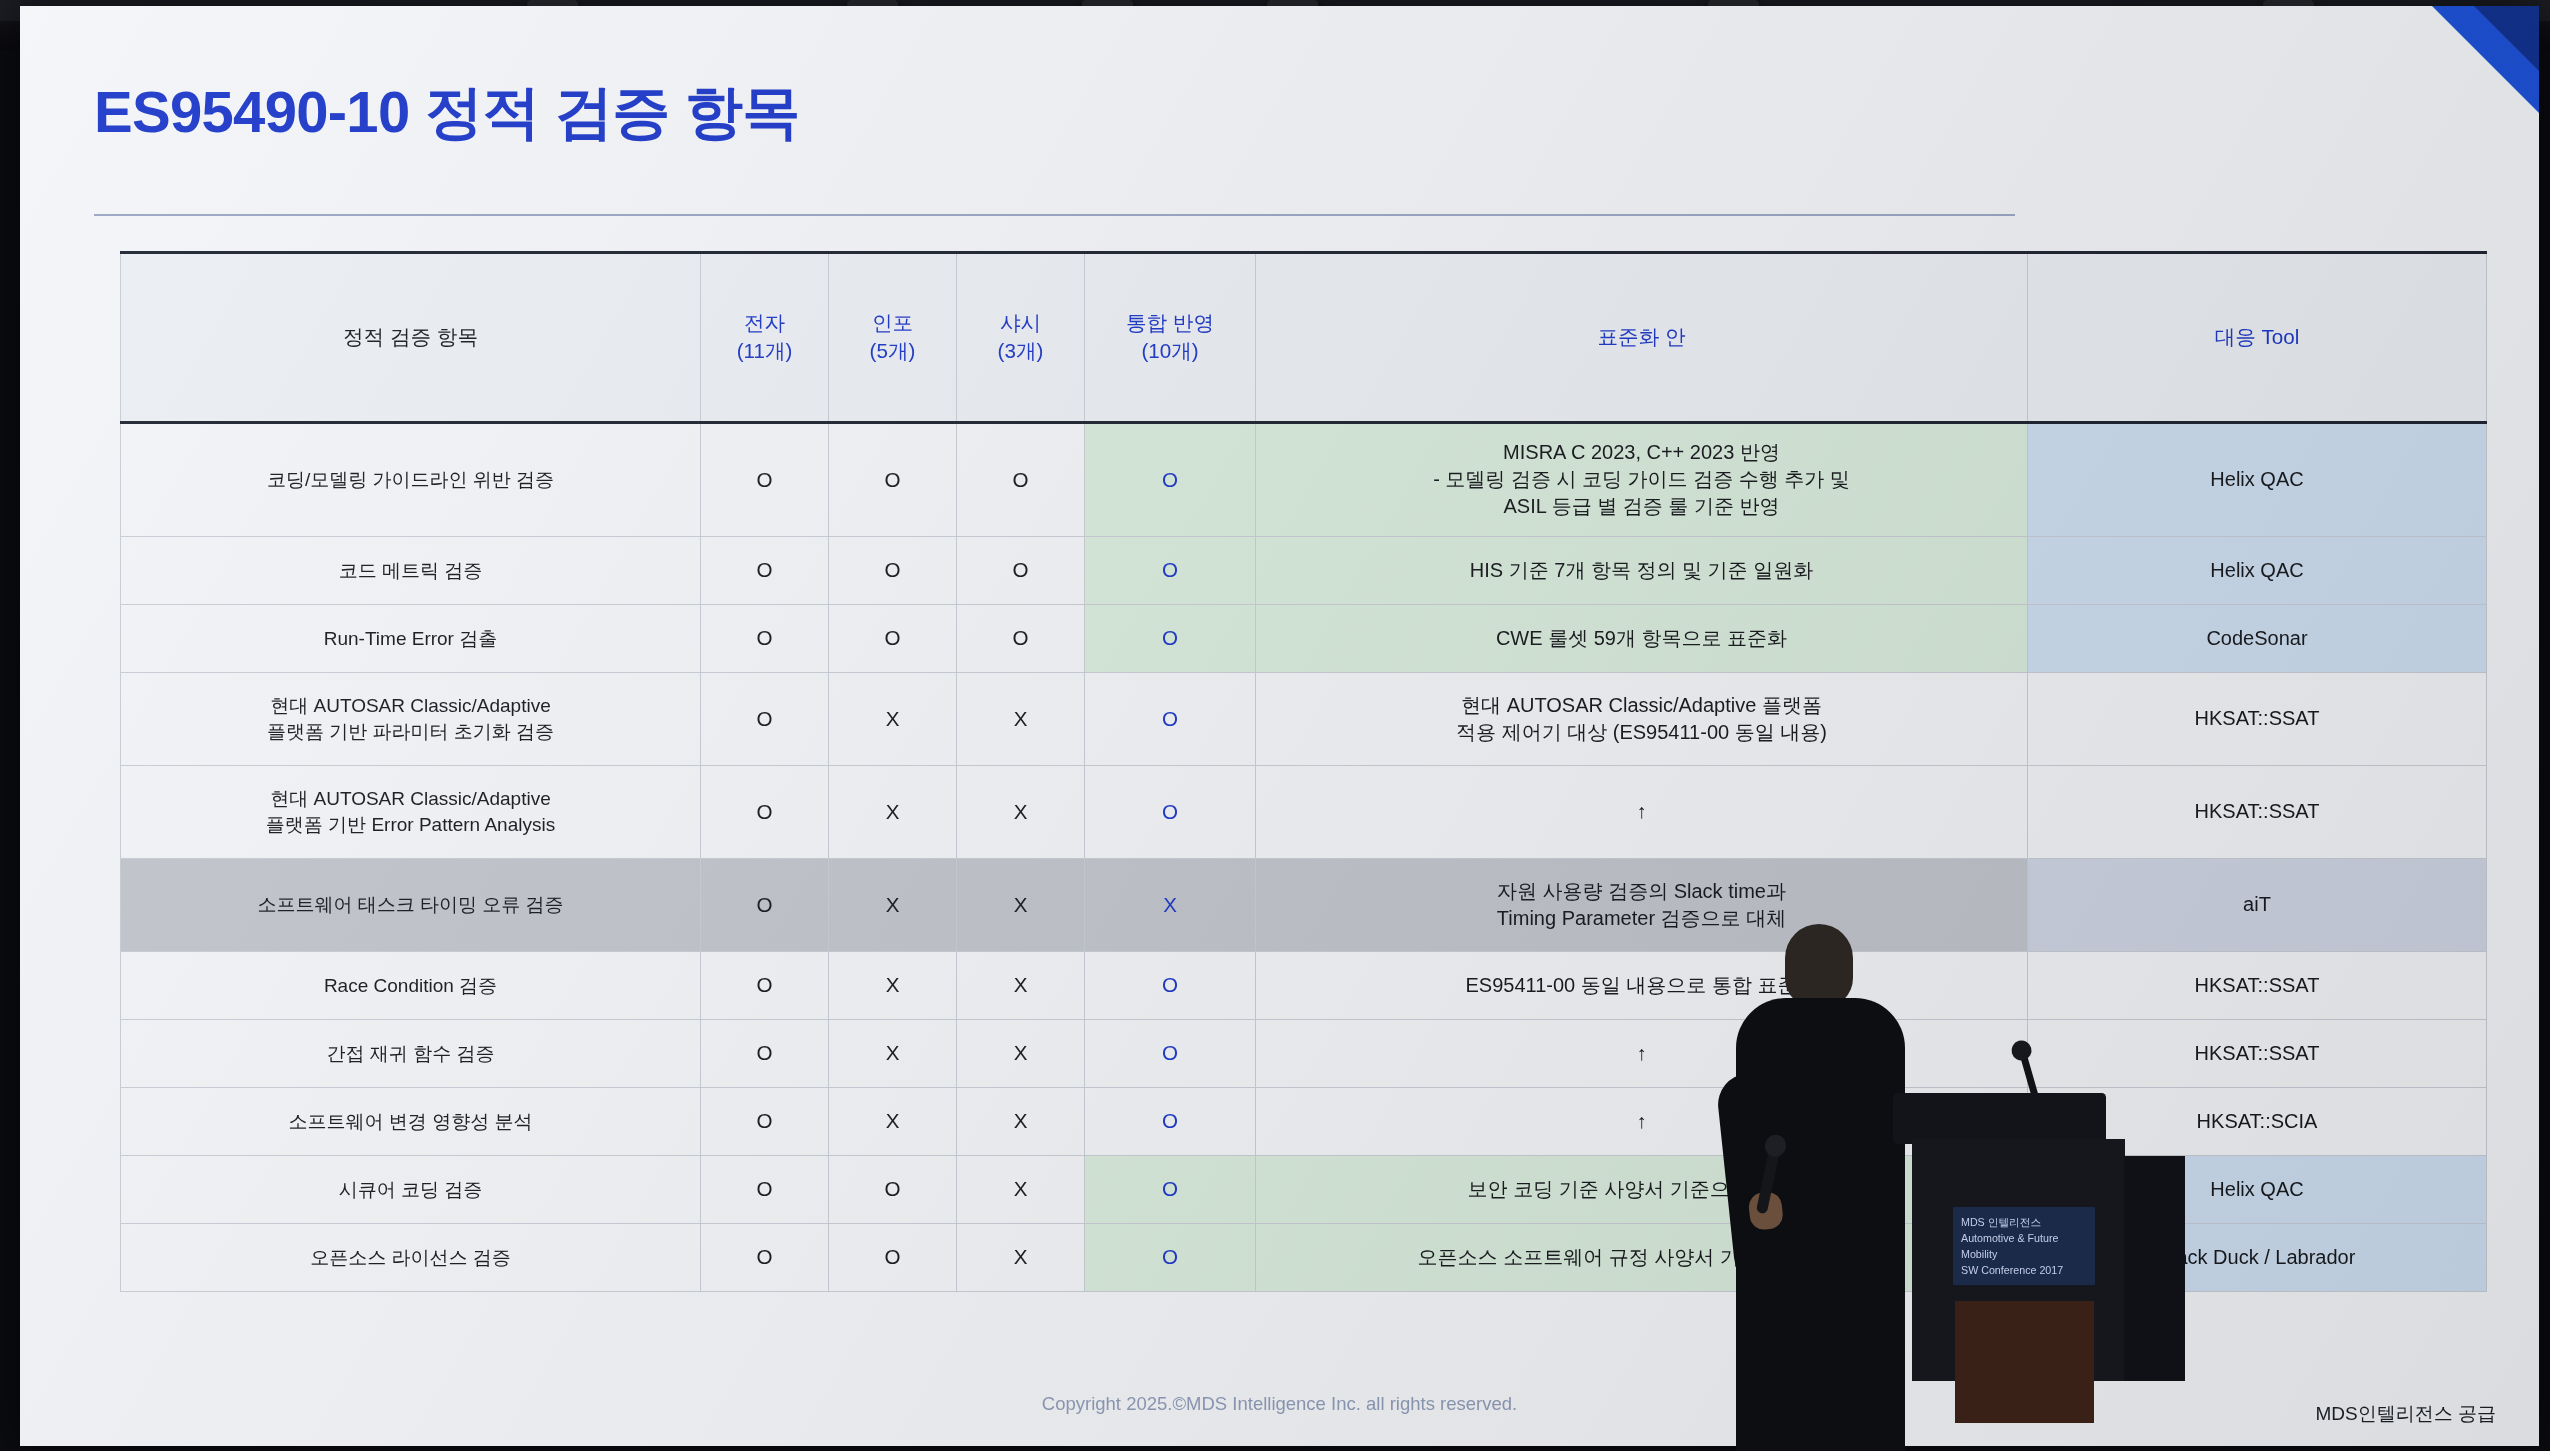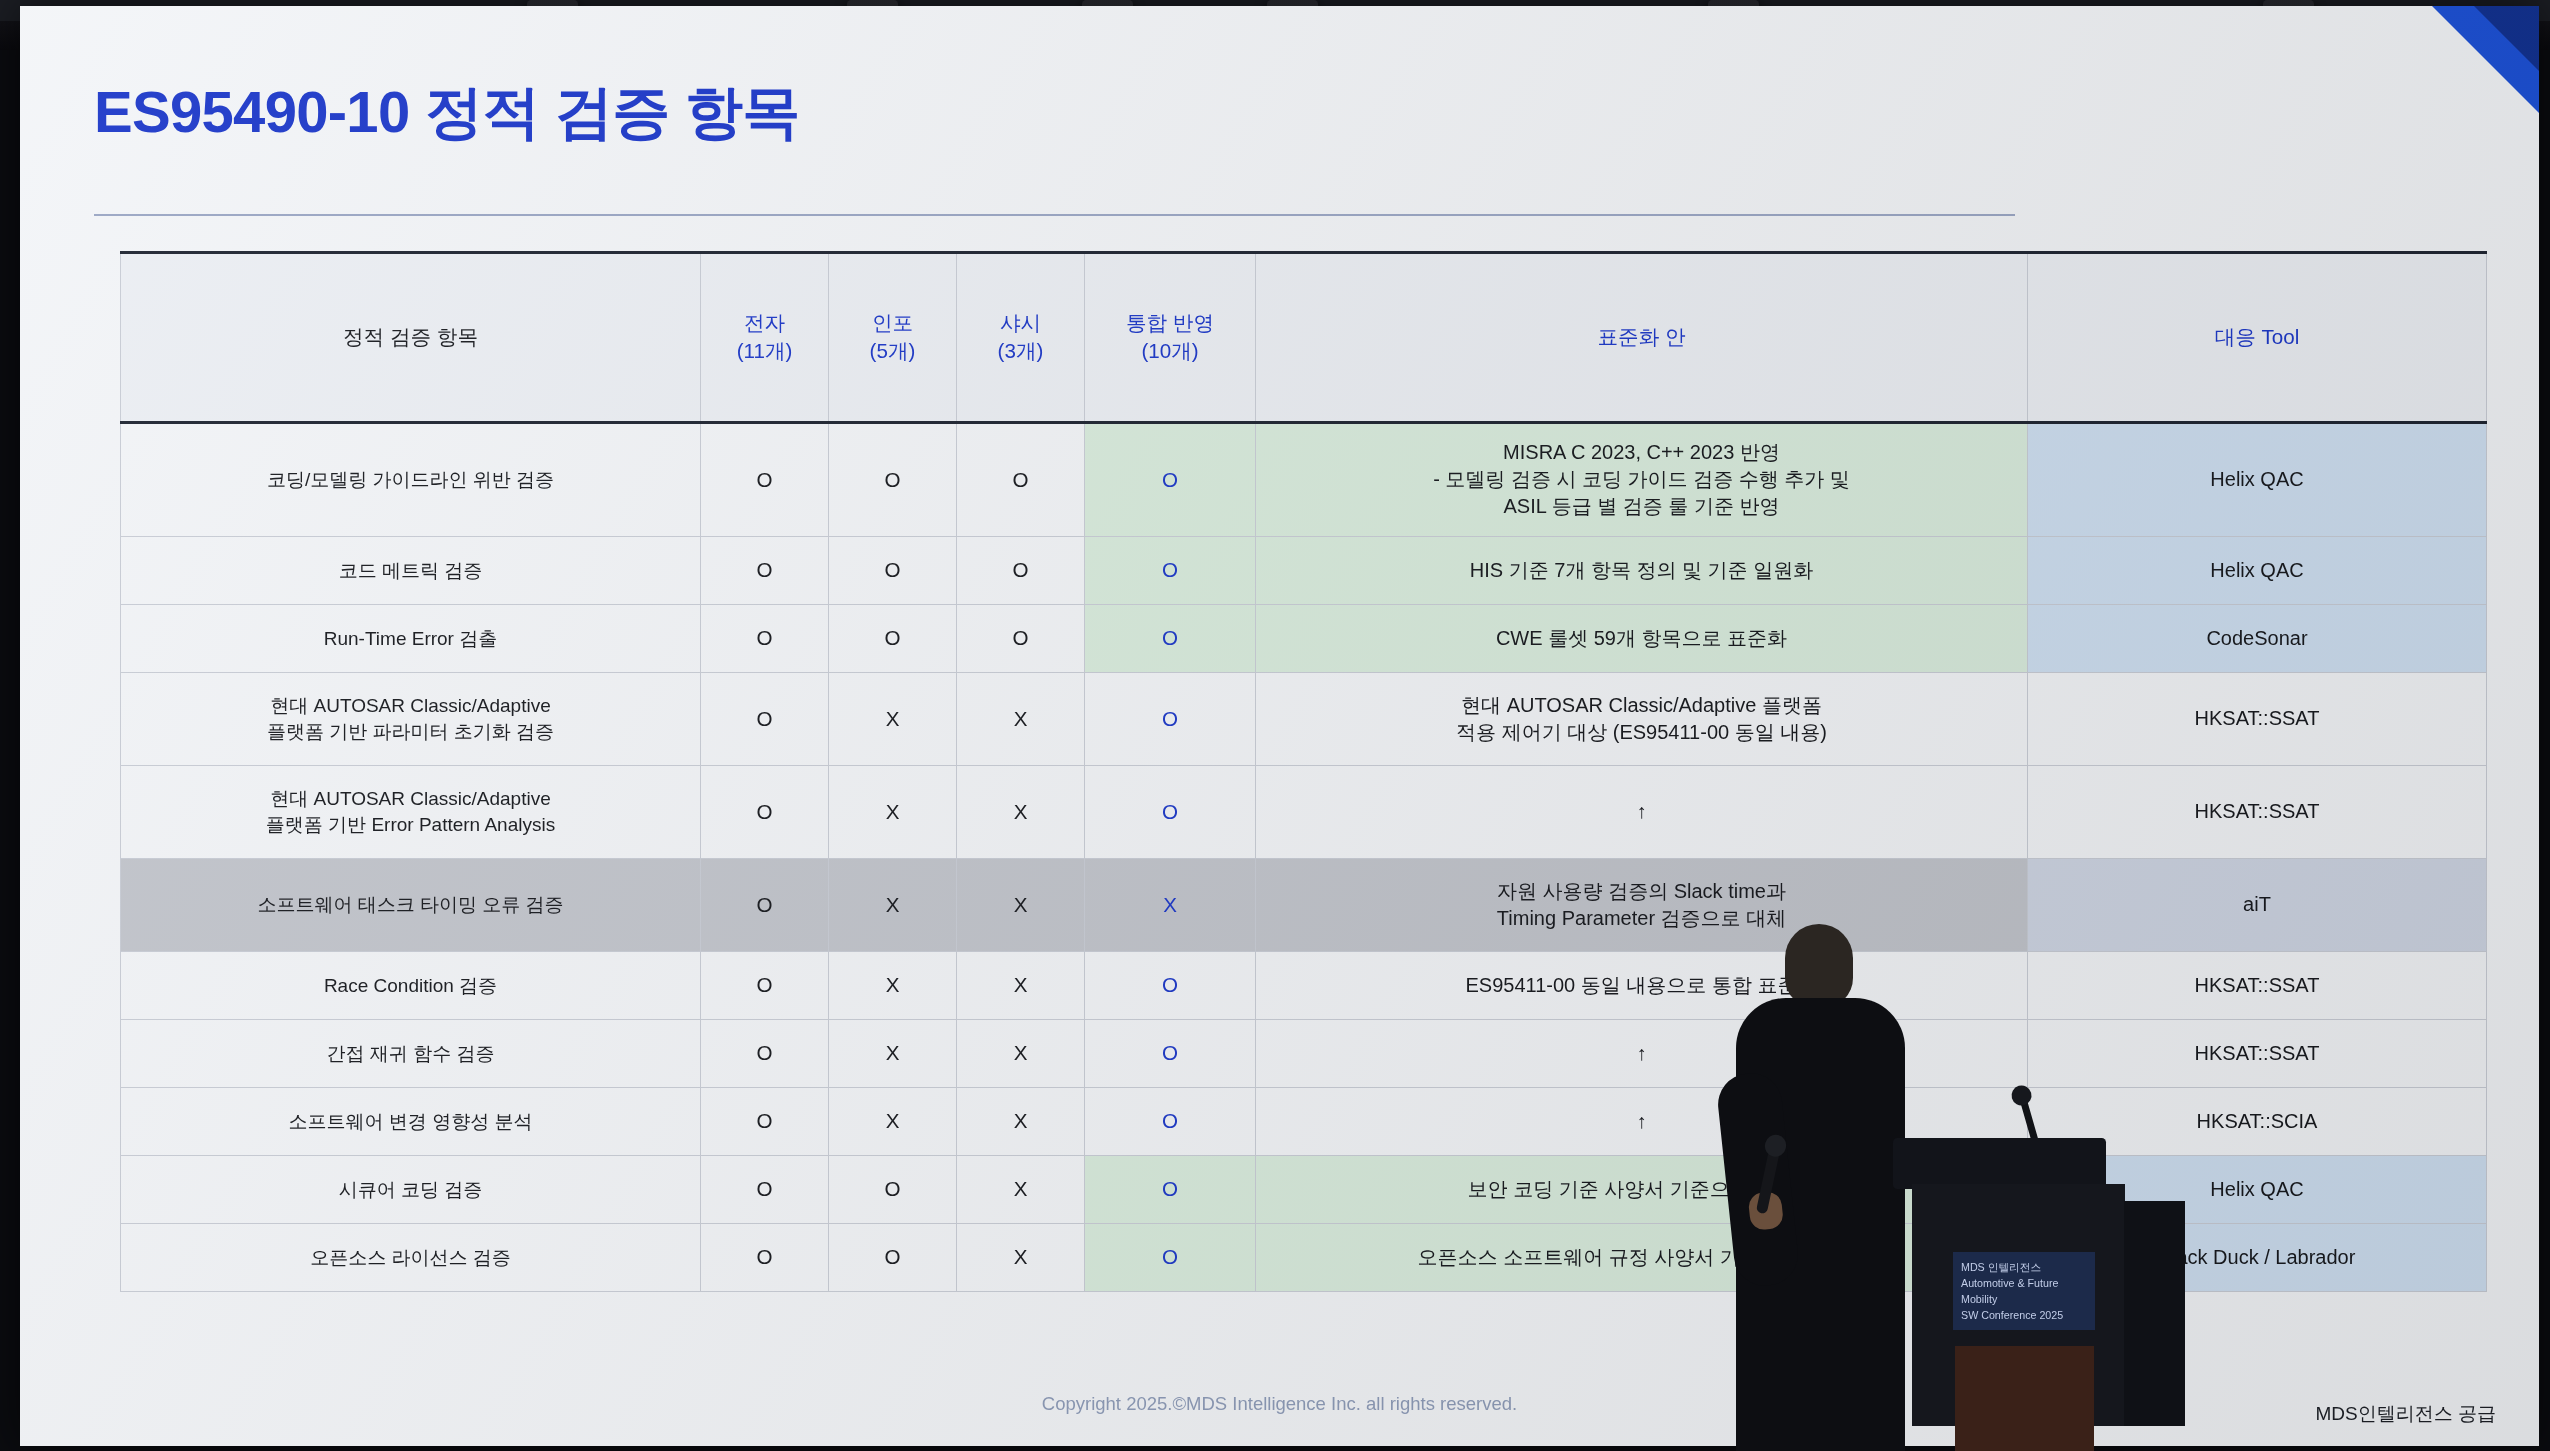--- a/index.html
+++ b/index.html
@@ -229,21 +229,21 @@
     width: 21.3px; height: 21.3px;
     background: #1d1f24;
     border-radius: 50%;
   }
 
   .podium {
     position: absolute;
     left: 1893px;
     bottom: 0;
     width: 313px;
-    height: 313px;
+    height: 358px;
     z-index: 6;
   }
   .podium-top {
     position: absolute;
     left: 0; top: 0;
     width: 213px; height: 51px;
     background: #12141a;
     border-radius: 4.3px;
   }
   .podium-body {
@@ -491,20 +491,20 @@
     </div>
   </div>
 
   <div class="podium">
     <div class="mic2"></div>
     <div class="podium-top"></div>
     <div class="podium-body">
       <div class="podium-panel">
         <div>MDS 인텔리전스</div>
         <div>Automotive &amp; Future Mobility</div>
-        <div>SW Conference 2025</div>
+        <div>SW Conference 2017</div>
       </div>
       <div class="podium-wood"></div>
     </div>
     <div class="podium-right"></div>
   </div>
 </div>
 
 
 </body></html>

